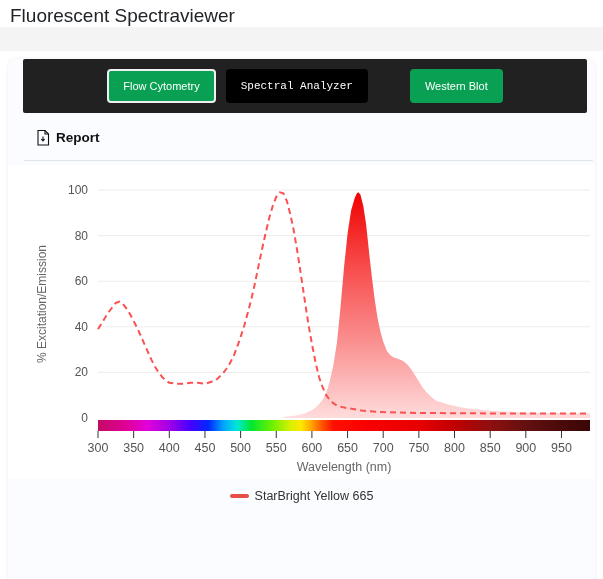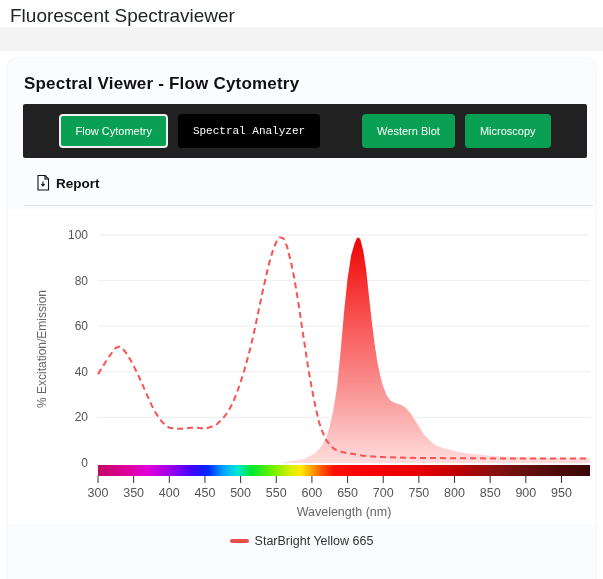--- a/index.html
+++ b/index.html
@@ -10,46 +10,44 @@
   .gray-band { height: 24px; background: #f4f4f4; }
   .card { margin: 8px 8px 0 8px; width: 587px; min-height: 540px; background: #fbfcff;
     border-radius: 8px 8px 0 0; box-shadow: 0 0 4px rgba(0,0,0,0.07); }
   .card-title { font-size: 17px; font-weight: bold; color: #111111;
     padding: 15px 16px 10px 16px; letter-spacing: 0.2px; }
   .toolbar { margin: 0 8px 0 15px; height: 54px; background: #212121; border-radius: 2px;
     display: flex; align-items: center; justify-content: center; gap: 10px; }
   .tab-btn { height: 34px; padding: 0 14px; border-radius: 4px; border: 1px solid transparent;
     color: #ffffff; font-size: 11px; font-family: inherit; cursor: pointer; }
   .tab-btn.active { border: 2px solid #f0f0f0; }
-  .report-row { display: flex; align-items: center; gap: 6px; margin: 17px 0 0 28px; }
+  .report-row { display: flex; gap: 6px; margin: 17px 0 0 28px; }
   .report-label { font-size: 13.5px; font-weight: bold; color: #111111; }
   .divider { border: none; border-top: 1px solid #e2e6ea; margin: 14px 2px 0 16px; }
   .chart-wrap { background: #ffffff; margin-top: 4px; }
   svg text { font-family: "Liberation Sans", "DejaVu Sans", sans-serif; }
   .legend-row { display: flex; align-items: center; justify-content: center; gap: 6px;
     margin-top: 10px; }
   .legend-marker { width: 19px; height: 4px; border-radius: 2px; }
   .legend-label { font-size: 12.5px; color: #333333; }
 </style>
 </head>
 <body>
 
 <div class="app-header">
   <span>Fluorescent Spectraviewer</span>
 </div>
 <div class="gray-band"></div>
 
 <div class="card">
-  <div class="card-title">Spectral Viewer - Flow Cytometry</div>
 
   <div class="toolbar" id="toolbar" style="background: rgb(33, 33, 33);">
       <button class="tab-btn active" style="background: rgb(10, 160, 83);">Flow Cytometry</button>
       <button class="tab-btn" style="background: #000000; font-family: Liberation Mono, monospace;">Spectral Analyzer</button>
       <button class="tab-btn" style="background: rgb(10, 160, 83); margin-left: 32px;">Western Blot</button>
-      <button class="tab-btn" style="background: rgb(10, 160, 83);">Microscopy</button>
     </div>
 
   <div class="report-row">
     <span style="display:inline-flex;">
       <svg width="14" height="16" viewBox="0 0 14 16">
         <path d="M2 0.5 h7 l3.5 3.5 v11 h-10.5 z" fill="none" stroke="#111" stroke-width="1.1"></path>
         <path d="M9 0.5 v3.5 h3.5" fill="none" stroke="#111" stroke-width="1.1"></path>
         <path d="M7 6.5 v4 M5.3 9 l1.7 2 l1.7 -2" fill="none" stroke="#111" stroke-width="1.1"></path>
       </svg>
     </span>

